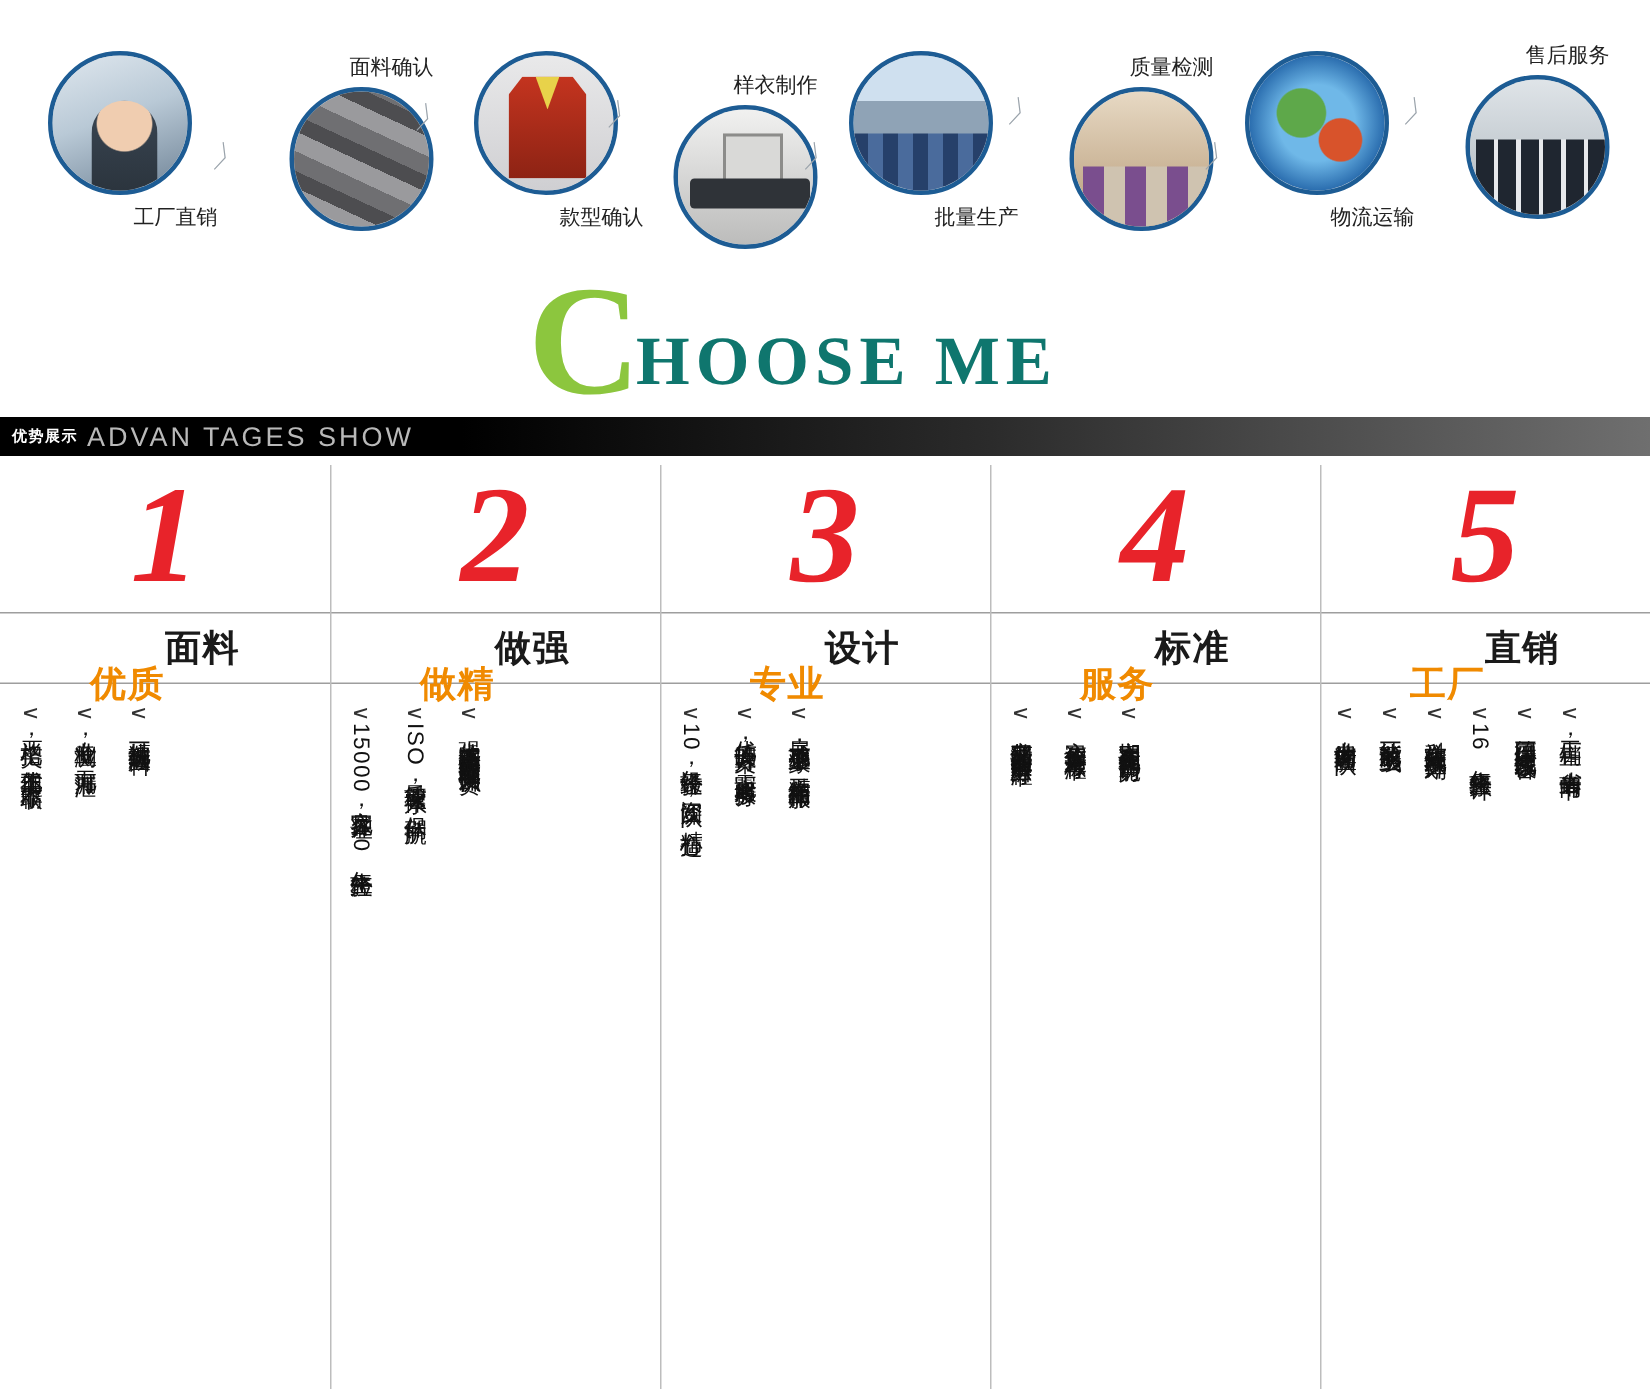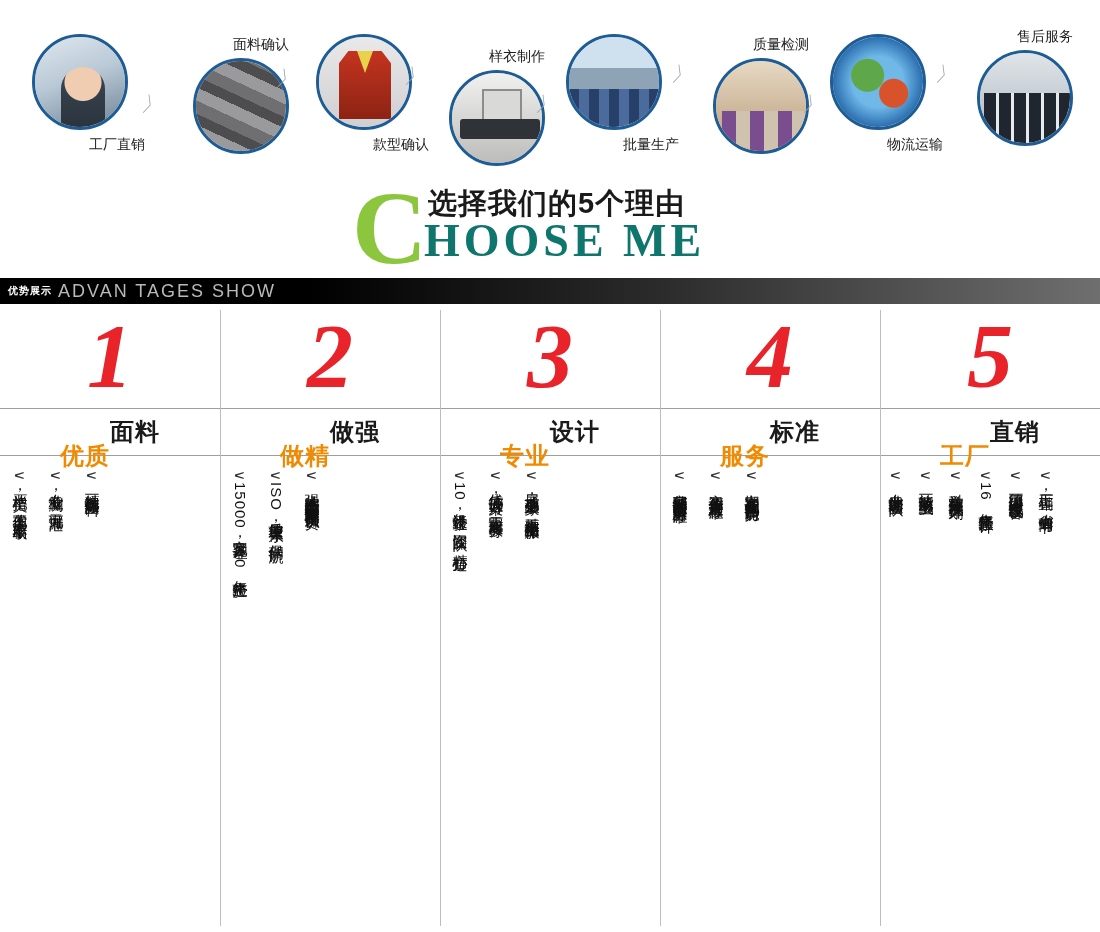--- a/index.html
+++ b/index.html
@@ -297,21 +297,20 @@
   <div class="node" style="left:960px; top:28px;">
     <div class="node-label label-top">售后服务</div>
     <div class="circle" style="margin-left:17px;">
         <span class="art a8"></span>
       </div>
   </div>
 </div>
 
 <div class="title-block">
   <div class="big-c">C</div>
-  <div class="cn-title">选择我们的5个理由</div>
   <div class="en-title">HOOSE  ME</div>
 </div>
 
 <div class="bar">
   <span class="cn">优势展示</span>
   <span class="en">ADVAN TAGES SHOW</span>
 </div>
 
 <div class="cols">
 

